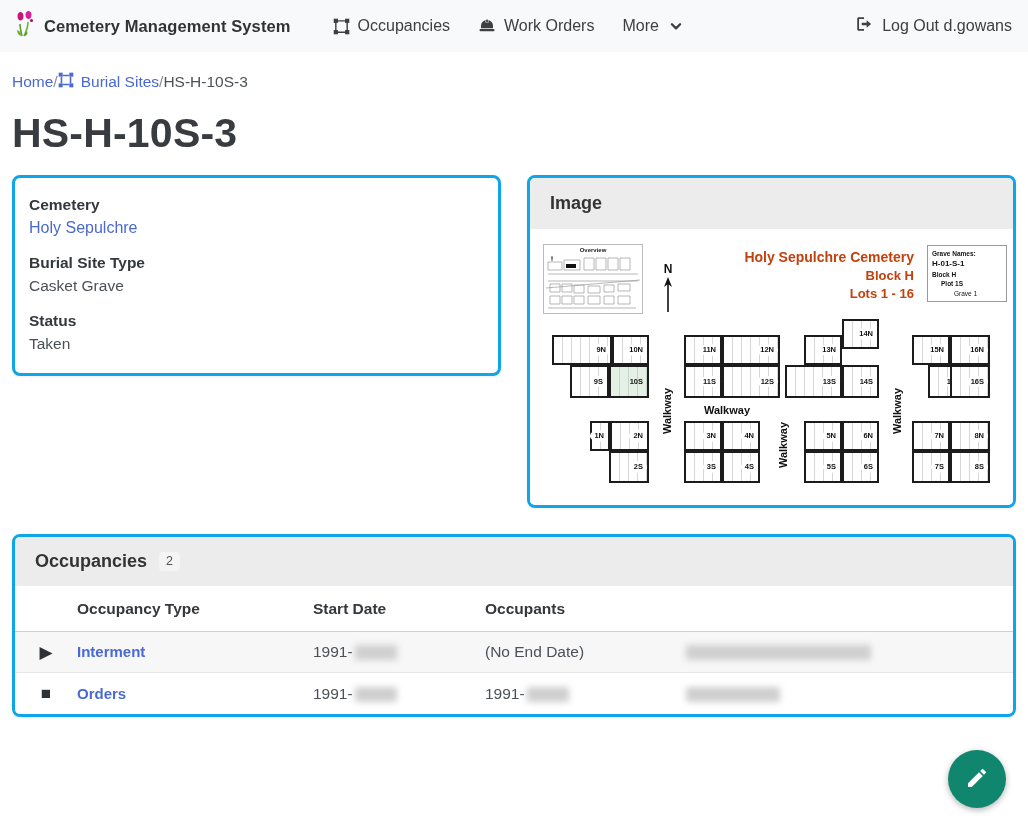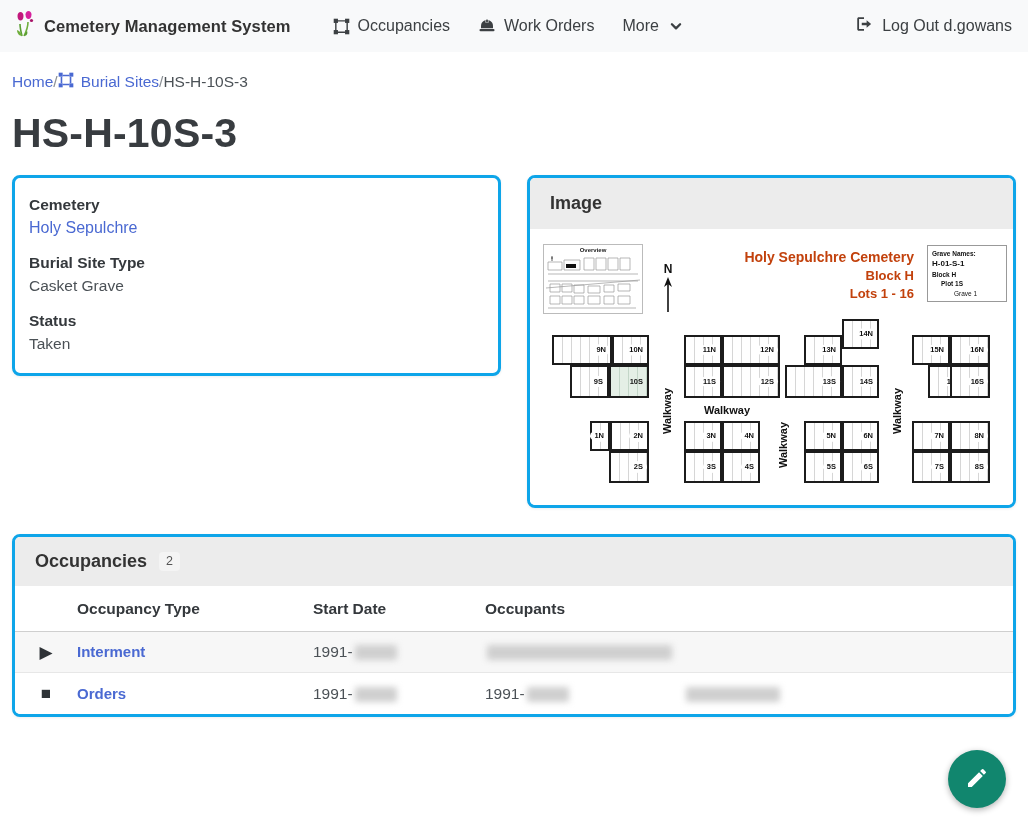--- a/index.html
+++ b/index.html
@@ -346,20 +346,21 @@
       <div></div>
       <div>Occupancy Type</div>
       <div>Start Date</div>
       <div>Occupants</div>
     </div>
     <div id="occ-body">
         <div class="t-row t-data">
           <div class="cell-icon">▶</div>
           <div><a class="type-link">Interment</a></div>
           <div class="date-cell">1991-<span class="redact" style="width: 42px;"></span></div>
+          <div class="date-cell">(No End Date)</div>
           <div><span class="redact" style="width: 185px;"></span></div>
         </div>
         <div class="t-row t-data">
           <div class="cell-icon">■</div>
           <div><a class="type-link">Orders</a></div>
           <div class="date-cell">1991-<span class="redact" style="width: 42px;"></span></div>
           <div class="date-cell">1991-<span class="redact" style="width: 42px;"></span></div>
           <div><span class="redact" style="width: 94px;"></span></div>
         </div>
       </div>

